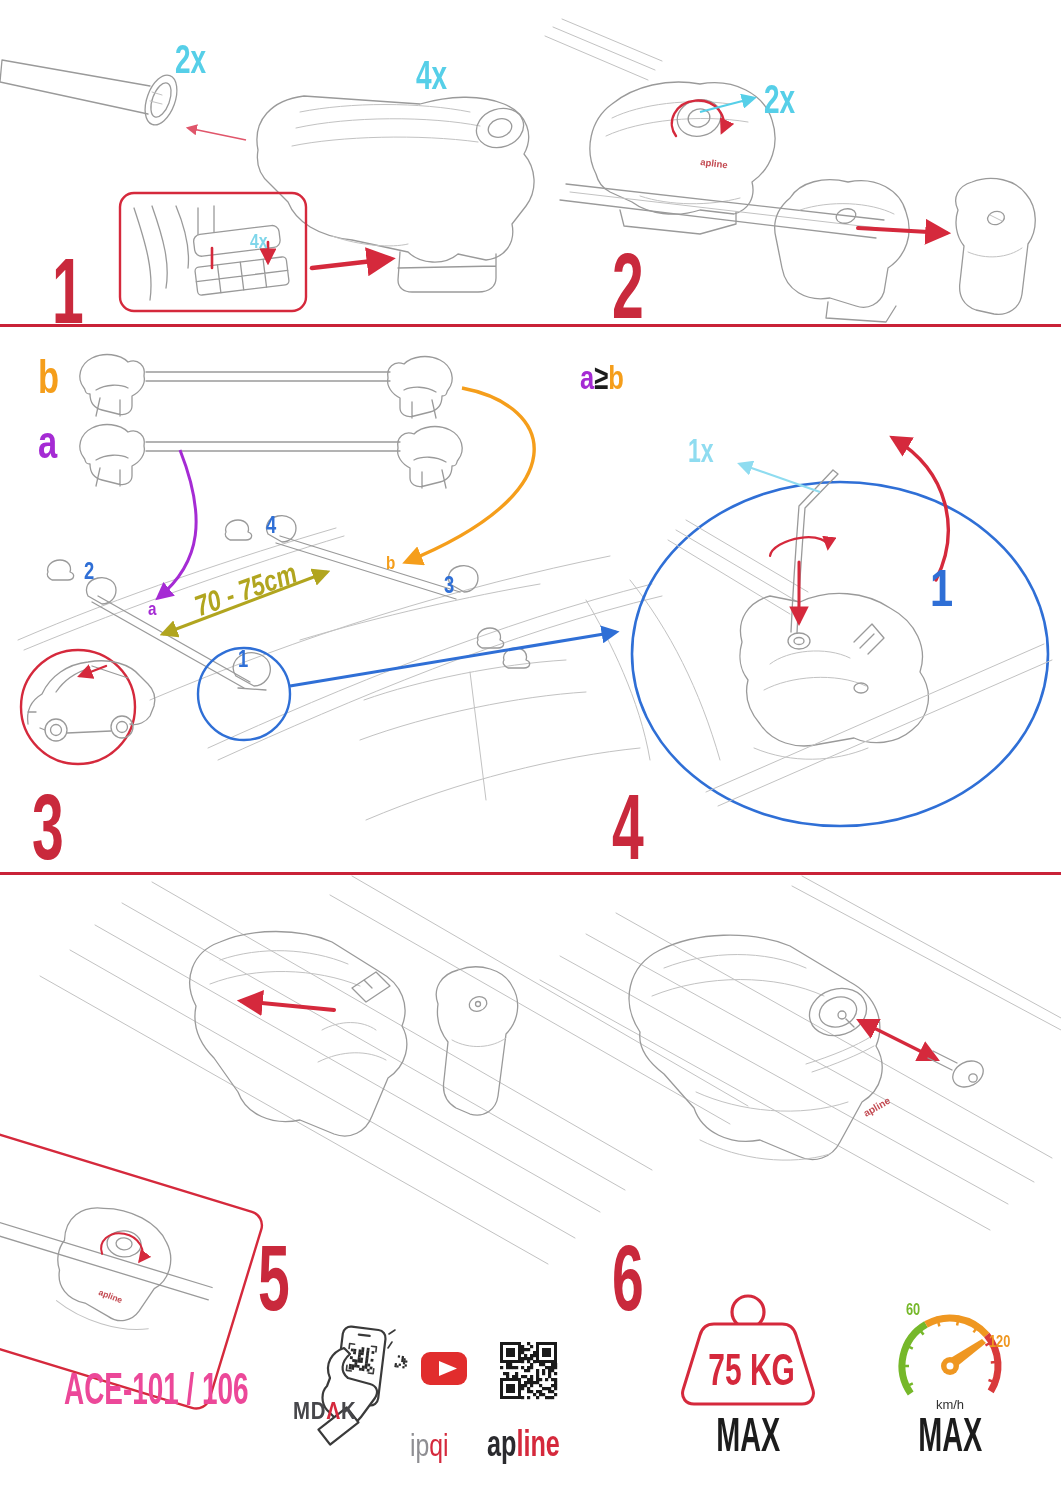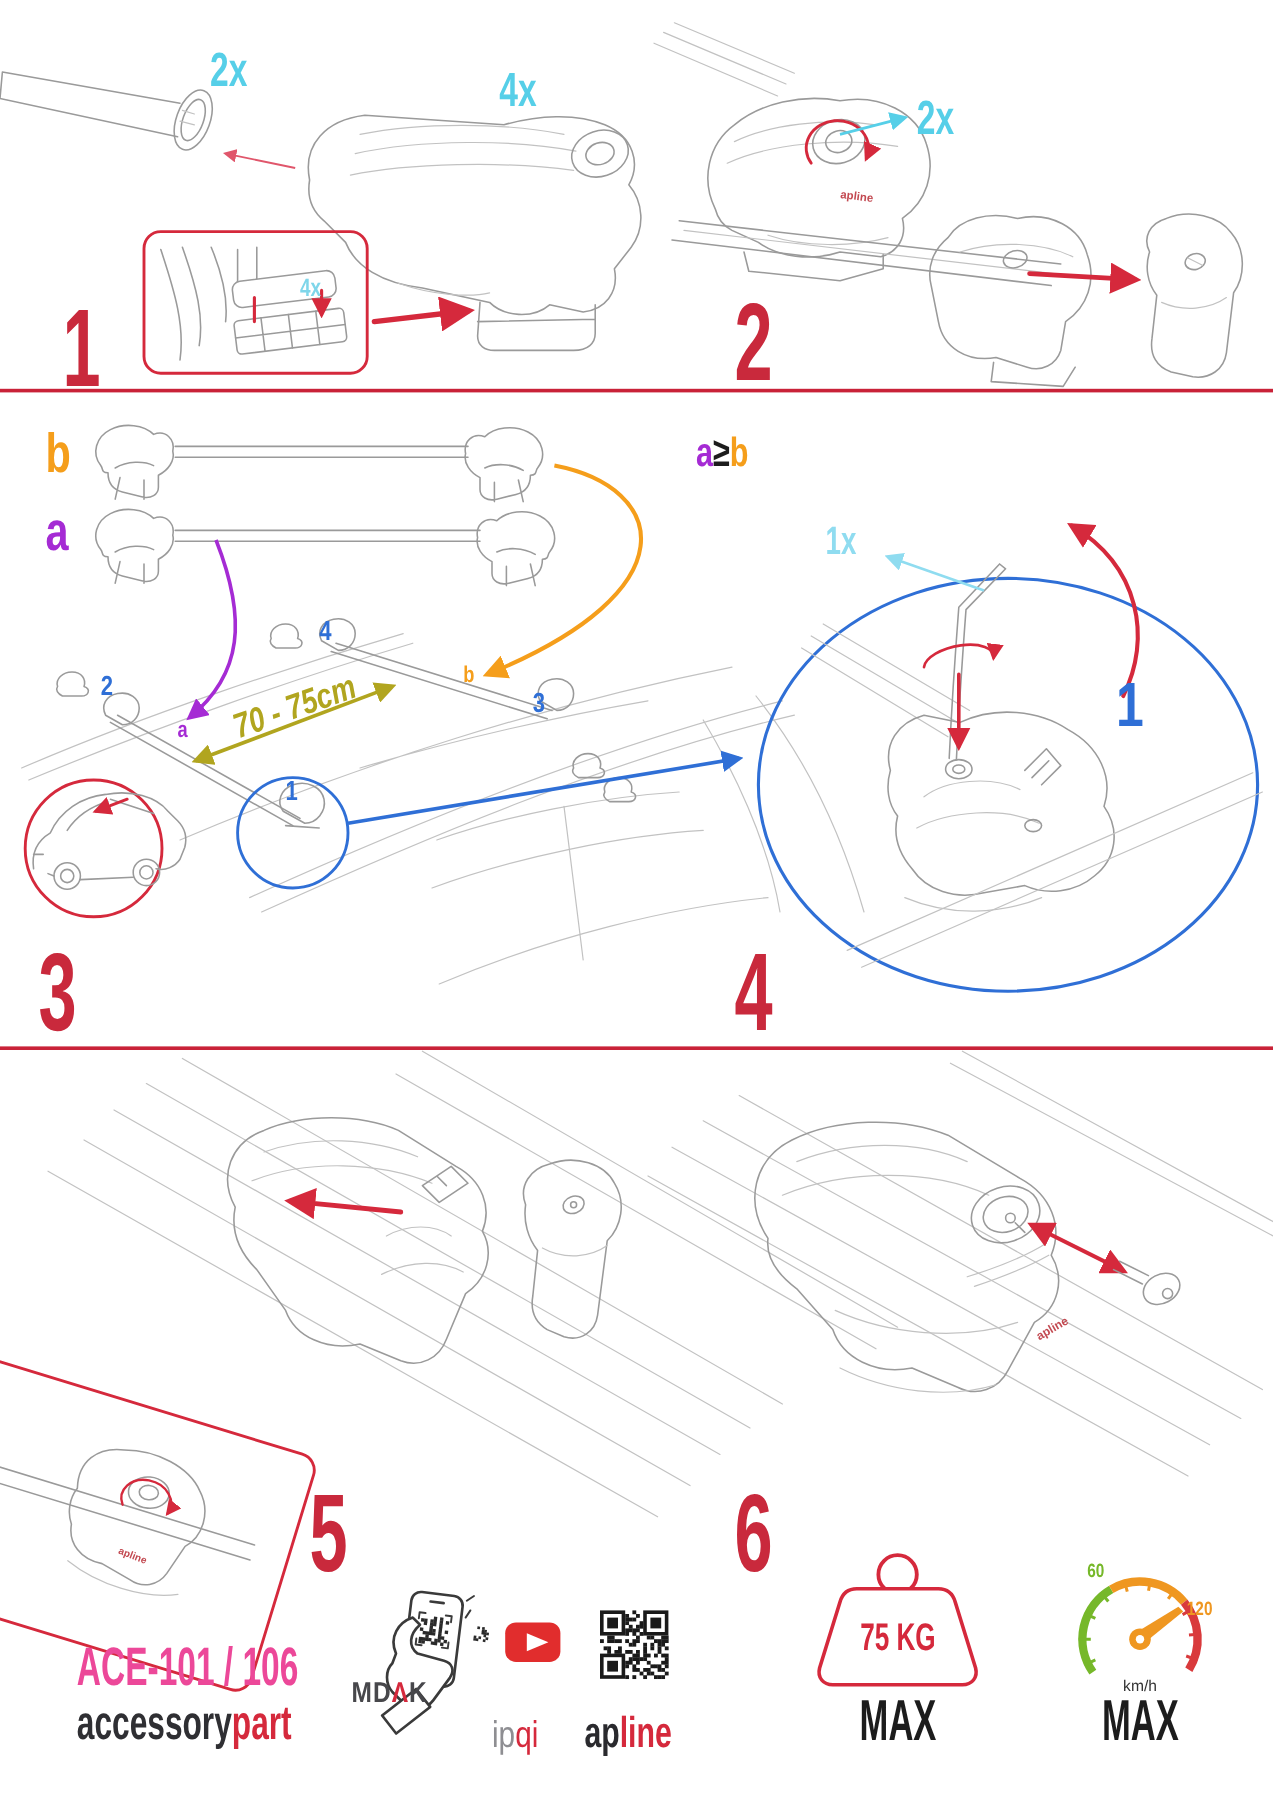--- a/index.html
+++ b/index.html
@@ -470,24 +470,23 @@
 <div class="t" style="left:444px;top:574px;font-size:23px;color:#2f6fd6"><span class="cond" style="transform:scaleX(.8)">3</span></div>
 <div class="t" style="left:238px;top:648px;font-size:23px;color:#2f6fd6"><span class="cond" style="transform:scaleX(.8)">1</span></div>
 <div class="t" style="left:148px;top:599px;font-size:19px;color:#a52bd4"><span class="cond" style="transform:scaleX(.8)">a</span></div>
 <div class="t" style="left:386px;top:553px;font-size:19px;color:#f59e1b"><span class="cond" style="transform:scaleX(.8)">b</span></div>
 <div class="t" style="left:196px;top:593px;font-size:29px;color:#b1a51f;font-style:italic;transform:rotate(-19.5deg);transform-origin:0 50%"><span class="cond" style="transform:scaleX(.8)">70 - 75cm</span></div>
 
 <div class="t" style="left:580px;top:360px;font-size:34px"><span class="cond" style="transform:scaleX(.75)"><span style="color:#a52bd4">a</span><span style="color:#1c1c1c">≥</span><span style="color:#f59e1b">b</span></span></div>
 <div class="t" style="left:930px;top:562px;font-size:52px;color:#2f6fd6"><span class="cond" style="transform:scaleX(.8)">1</span></div>
 
 <div class="t" style="left:64px;top:1366px;font-size:45px;color:#ec4899"><span class="cond" style="transform:scaleX(.62)">ACE-101 / 106</span></div>
-<div class="t" style="left:64px;top:1416px;font-size:40px"><span class="cond" style="transform:scaleX(.66)"><span style="color:#2f2f33">accessory</span><span style="color:#d5293c">part</span></span></div>
 <div class="t" style="left:293px;top:1399px;font-size:24px;letter-spacing:1px"><span class="cond" style="transform:scaleX(.85)"><span style="color:#47474b">MD</span><span style="color:#d5293c">Λ</span><span style="color:#47474b">K</span></span></div>
 <div class="t" style="left:410px;top:1430px;font-size:31px;font-weight:400"><span class="cond" style="transform:scaleX(.8)"><span style="color:#8e8e92">ip</span><span style="color:#d5293c">qi</span></span></div>
 <div class="t" style="left:487px;top:1426px;font-size:36px"><span class="cond" style="transform:scaleX(.7)"><span style="color:#2a2a2e">ap</span><span style="color:#d5293c">line</span></span></div>
-<div class="t ctr" style="left:688px;top:1348px;width:120px;font-size:32px;color:#d5293c"><span class="condc" style="transform:scaleX(.68)">75 KG</span></div>
+<div class="t ctr" style="left:688px;top:1348px;width:120px;font-size:44px;color:#d5293c"><span class="condc" style="transform:scaleX(.68)">75 KG</span></div>
 <div class="t ctr" style="left:688px;top:1411px;width:120px;font-size:48px;color:#1c1c1c"><span class="condc" style="transform:scaleX(.6)">MAX</span></div>
 <div class="t" style="left:906px;top:1302px;font-size:16px;color:#76b82a"><span class="cond" style="transform:scaleX(.8)">60</span></div>
 <div class="t" style="left:989px;top:1334px;font-size:16px;color:#ef9721"><span class="cond" style="transform:scaleX(.8)">120</span></div>
 <div class="t ctr" style="left:919px;top:1398px;width:62px;font-size:13px;font-weight:400;color:#333"><span class="condc">km/h</span></div>
 <div class="t ctr" style="left:890px;top:1411px;width:120px;font-size:48px;color:#1c1c1c"><span class="condc" style="transform:scaleX(.6)">MAX</span></div>
 
 </div>
 
 </body></html>

